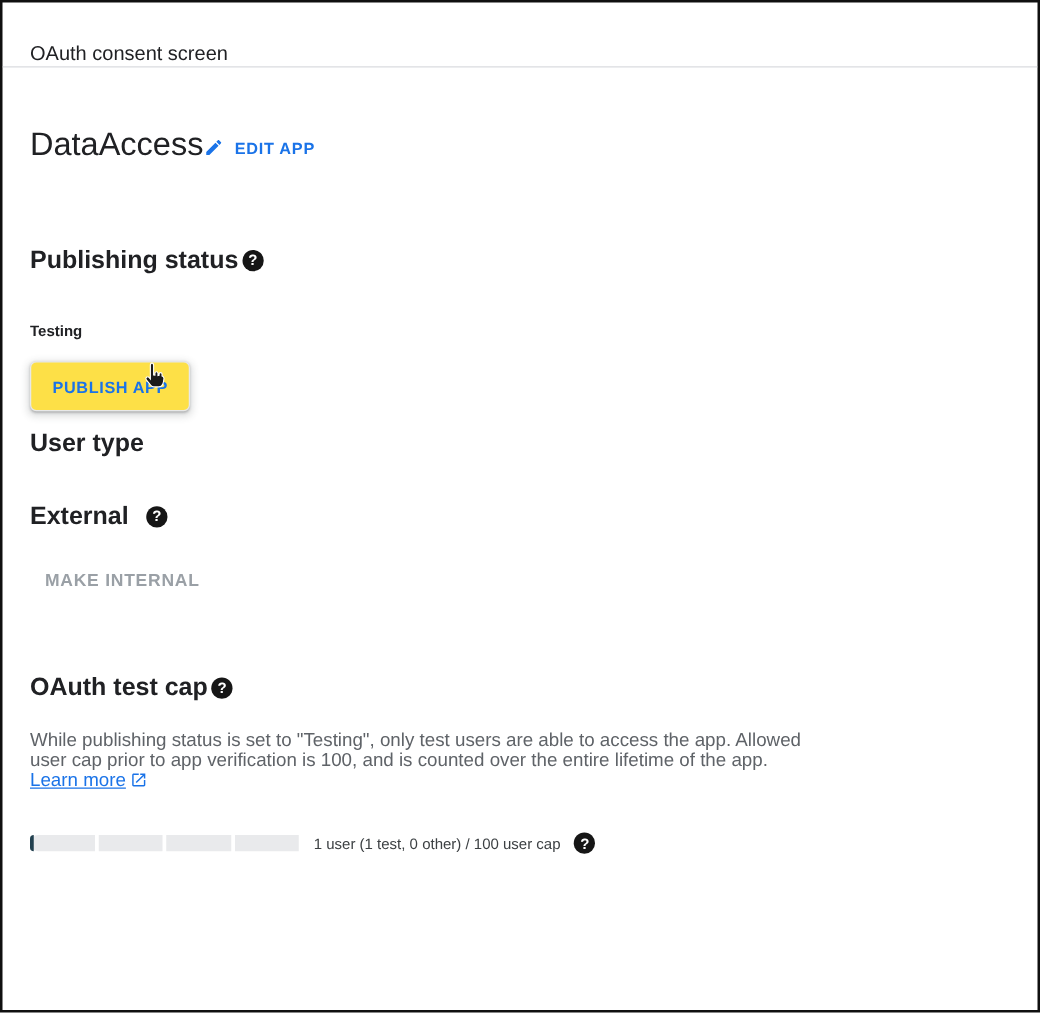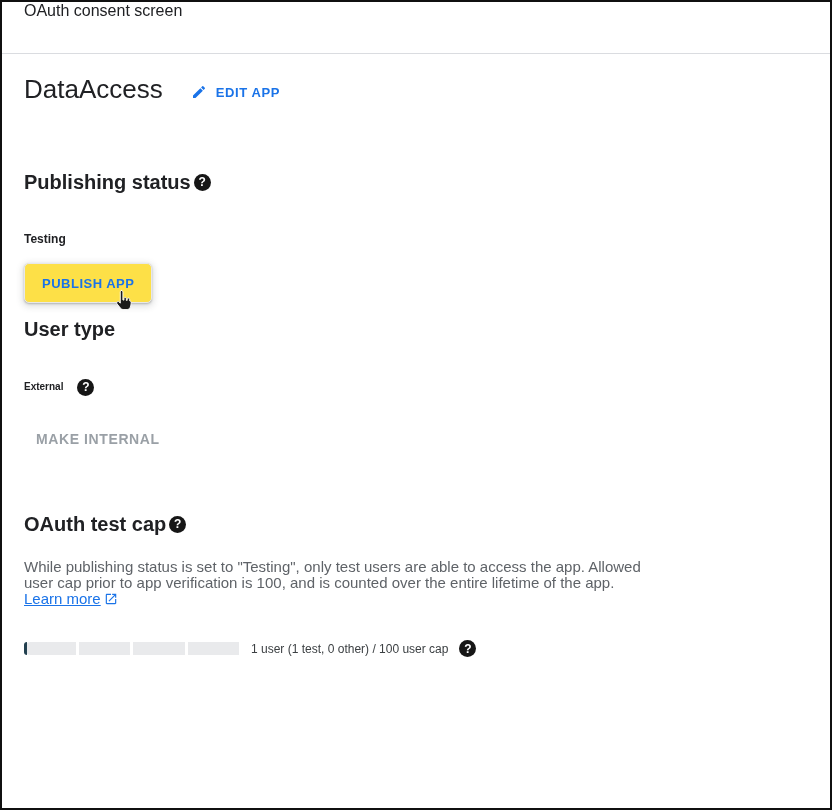--- a/index.html
+++ b/index.html
@@ -10,29 +10,29 @@
     border: 2px solid #101010;
     font-family: "Liberation Sans", sans-serif;
     color: #202124;
     position: relative;
     overflow: hidden;
   }
   h1, h2, h3, p { margin: 0; font-weight: normal; }
 
   .header {
     height: 52px;
-    display: flex; align-items: flex-start;
+    display: flex; align-items: flex-end;
     padding: 0 22px;
     border-bottom: 1px solid #dadce0;
   }
   .header-title { font-size: 16px; color: #202124; }
 
   .content { padding: 0 22px; position: relative; }
 
-  .app-row { margin-top: 20px; display: flex; align-items: center; gap: 28px; }
+  .app-row { margin-top: 46px; display: flex; align-items: center; }
   .app-name { font-size: 26px; color: #202124; line-height: 30px; }
   .edit-btn {
     display: inline-flex; align-items: center; gap: 9px;
     background: none; border: none; padding: 0;
     color: #1a73e8; font-size: 13px; font-weight: bold;
     letter-spacing: 0.6px; cursor: pointer;
     font-family: "Liberation Sans", sans-serif;
     margin-top: 6px;
   }
   .edit-btn svg { display: block; }
@@ -49,21 +49,21 @@
     width: 17px; height: 17px; border-radius: 50%;
     background: #161616; color: #ffffff;
     font-size: 12px; font-weight: bold;
     display: inline-flex; align-items: center; justify-content: center;
     line-height: 1; cursor: pointer; flex: 0 0 auto;
     font-family: "Liberation Sans", sans-serif;
   }
 
   .status-label { margin-top: 36px; font-size: 12px; font-weight: bold; line-height: 18px; }
   .bold-label-row { margin-top: 37px; display: flex; align-items: center; gap: 14px; }
-  .bold-label { font-size: 10px; font-weight: bold; line-height: 18px; }
+  .bold-label { font-size: 20px; font-weight: bold; line-height: 18px; }
 
   .publish-btn-row { margin-top: 15px; height: 32px; }
   .publish-btn {
     height: 40px; padding: 0 17px;
     background: #fde047;
     color: #1a73e8; font-size: 13px; font-weight: bold; letter-spacing: 0.5px;
     border: 1px solid #e8e8e8; border-radius: 5px;
     box-shadow: 0 1px 2px rgba(60,64,67,0.30), 0 2px 6px 2px rgba(60,64,67,0.15);
     cursor: pointer;
     font-family: "Liberation Sans", sans-serif;

